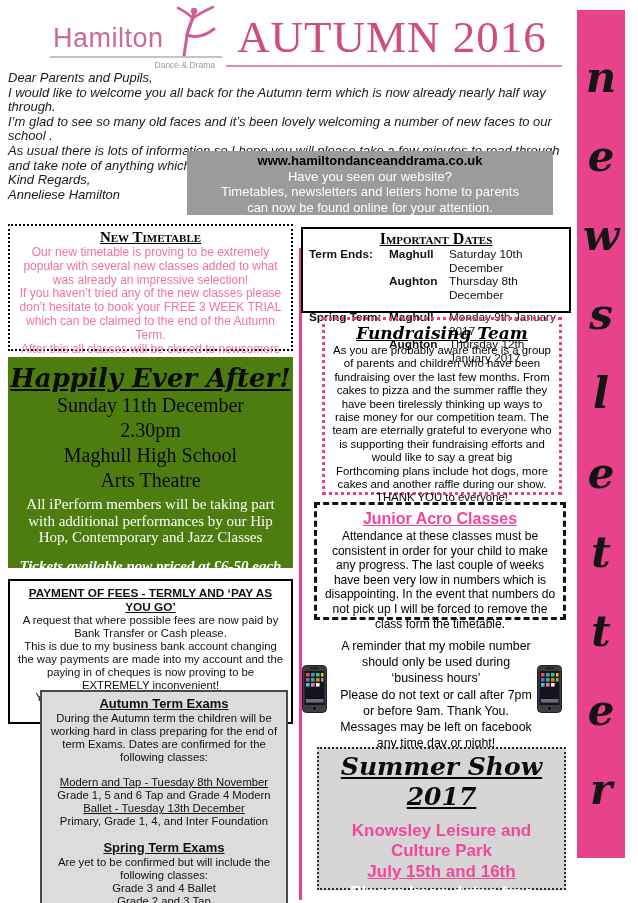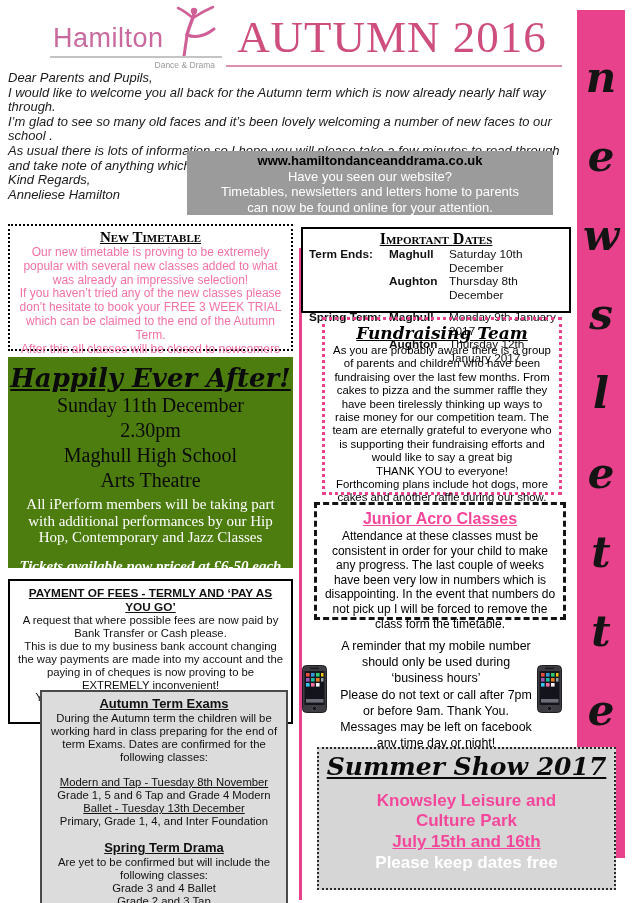--- a/index.html
+++ b/index.html
@@ -94,21 +94,21 @@
   .phone { position:absolute; top:27px; }
   .phone.left { left:2px; } .phone.right { right:10px; }
 
   .exams { position:absolute; left:40px; top:690px; width:248px; min-height:197px;
     background:#dcdcdc; border:2px solid #4a4a4a; text-align:center; padding:4px 6px; }
   .exam-title { font-size:13px; font-weight:bold; text-decoration:underline; line-height:16px; }
   .exam-text { font-size:11.3px; line-height:13px; }
   .exam-item { font-size:11.3px; line-height:13px; }
   .exam-item.u { text-decoration:underline; } .gap12 { height:12px; }
 
-  .summer-show { position:absolute; left:317px; top:747px; width:299px; height:143px;
+  .summer-show { position:absolute; left:317px; top:747px; width:249px; height:143px;
     background:#d6d6d6; border:2px dotted #2a2a2a; text-align:center; padding-top:3px; }
   .ss-title { font-family:"DejaVu Serif", serif; font-style:italic; font-weight:bold;
     font-size:25px; line-height:30px; color:#0a0a0a; text-decoration:underline; }
   .ss-venue { font-size:17px; line-height:20px; font-weight:bold; color:#f4479b; margin-top:9px; padding:0 28px; }
   .ss-dates { font-size:17px; line-height:21px; font-weight:bold; color:#f4479b; text-decoration:underline; }
   .ss-note { font-size:17px; line-height:21px; font-weight:bold; color:#ffffff; }
 </style>
 </head>
 <body>
 
@@ -191,22 +191,22 @@
     <div class="id-row">
       <span class="id-label"></span>
       <span class="id-place">Aughton</span>
       <span class="id-date">Thursday 12th January 2017</span>
     </div>
   </div>
 
   <div class="fundraising">
     <div class="fundraising-title">Fundraising Team</div>
     <div class="fundraising-body">As you are probably aware there is a group of parents and children who have been fundraising over the last few months. From cakes to pizza and the summer raffle they have been tirelessly thinking up ways to raise money for our competition team. The team are eternally grateful to everyone who is supporting their fundraising efforts and would like to say a great big</div>
+    <div class="fundraising-line">Forthcoming plans include hot dogs, more cakes and another raffle during our show.</div>
     <div class="fundraising-line">THANK YOU to everyone!</div>
-    <div class="fundraising-line">Forthcoming plans include hot dogs, more cakes and another raffle during our show.</div>
   </div>
 
   <div class="show-box">
     <div class="show-title">Happily Ever After!</div>
     <div class="show-line">Sunday 11th December</div>
     <div class="show-line">2.30pm</div>
     <div class="show-line">Maghull High School</div>
     <div class="show-line">Arts Theatre</div>
     <div class="show-body">All iPerform members will be taking part with additional performances by our Hip Hop, Contemporary and Jazz Classes</div>
     <div class="show-tickets">Tickets available now priced at £6-50 each</div>
@@ -280,21 +280,21 @@
 
   <div class="exams">
     <div class="exam-title">Autumn Term Exams</div>
     <div class="exam-text">During the Autumn term the children will be working hard in class preparing for the end of term Exams. Dates are confirmed for the following classes:</div>
     <div class="gap12"></div>
     <div class="exam-item u">Modern and Tap - Tuesday 8th November</div>
     <div class="exam-item">Grade 1, 5 and 6 Tap and Grade 4 Modern</div>
     <div class="exam-item u">Ballet - Tuesday 13th December</div>
     <div class="exam-item">Primary, Grade 1, 4, and Inter Foundation</div>
     <div class="gap12"></div>
-    <div class="exam-title">Spring Term Drama</div>
+    <div class="exam-title">Spring Term Exams</div>
     <div class="exam-text">Are yet to be confirmed but will include the following classes:</div>
     <div class="exam-item">Grade 3 and 4 Ballet</div>
     <div class="exam-item">Grade 2 and 3 Tap</div>
 
   </div>
 
   <div class="summer-show">
     <div class="ss-title">Summer Show 2017</div>
     <div class="ss-venue">Knowsley Leisure and Culture Park</div>
     <div class="ss-dates">July 15th and 16th</div>

